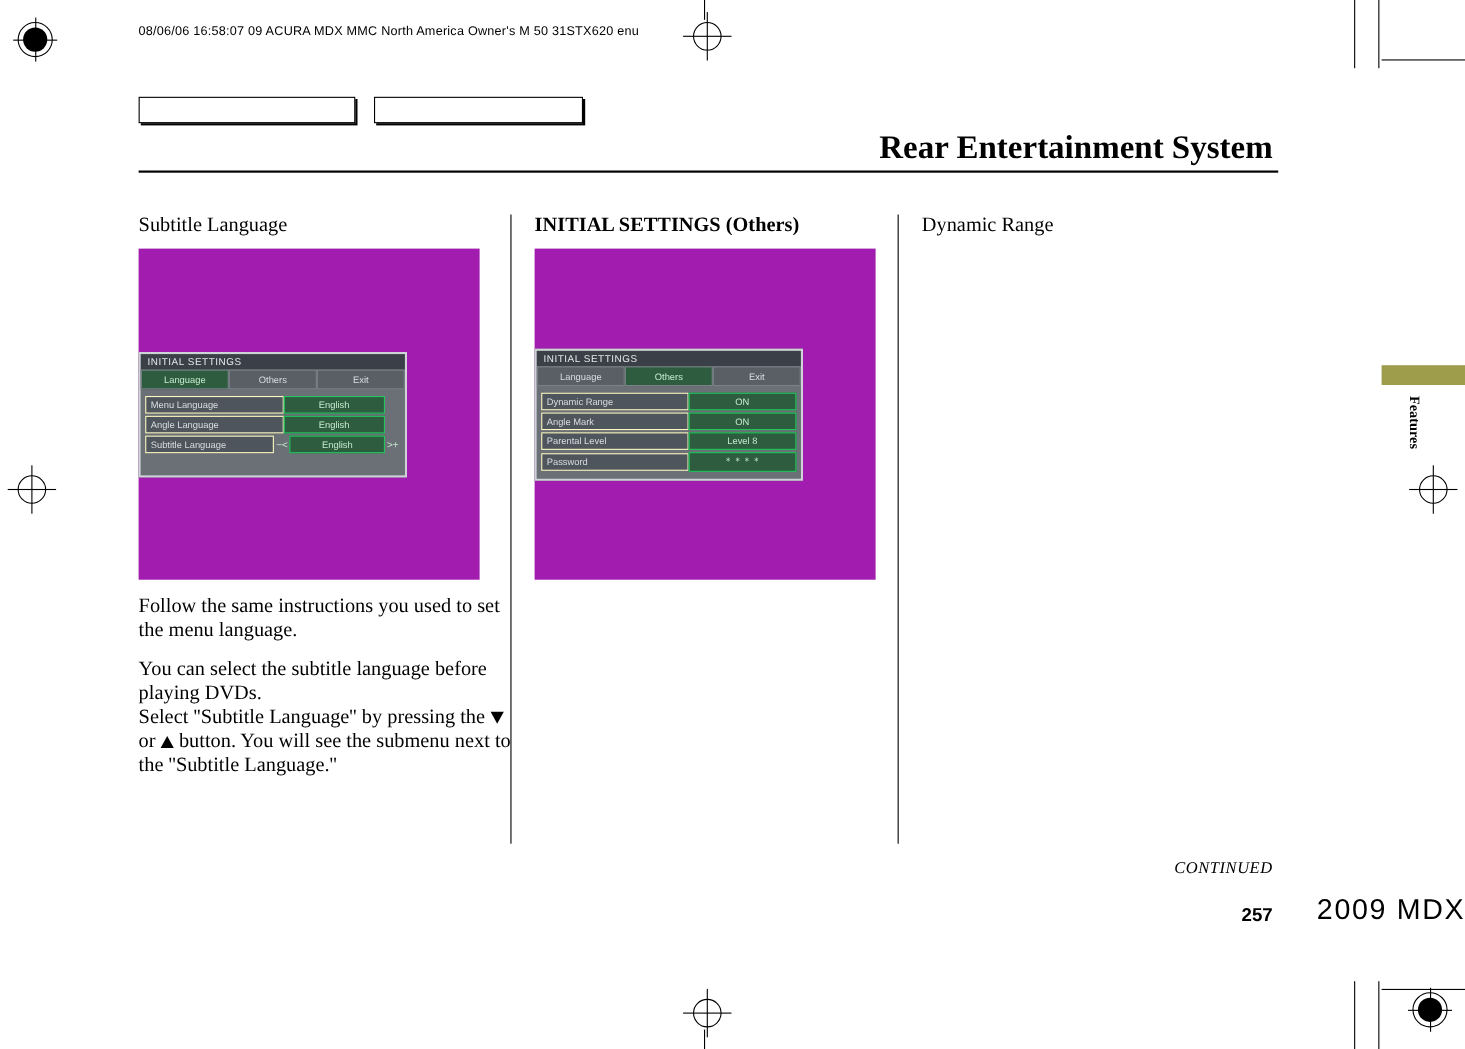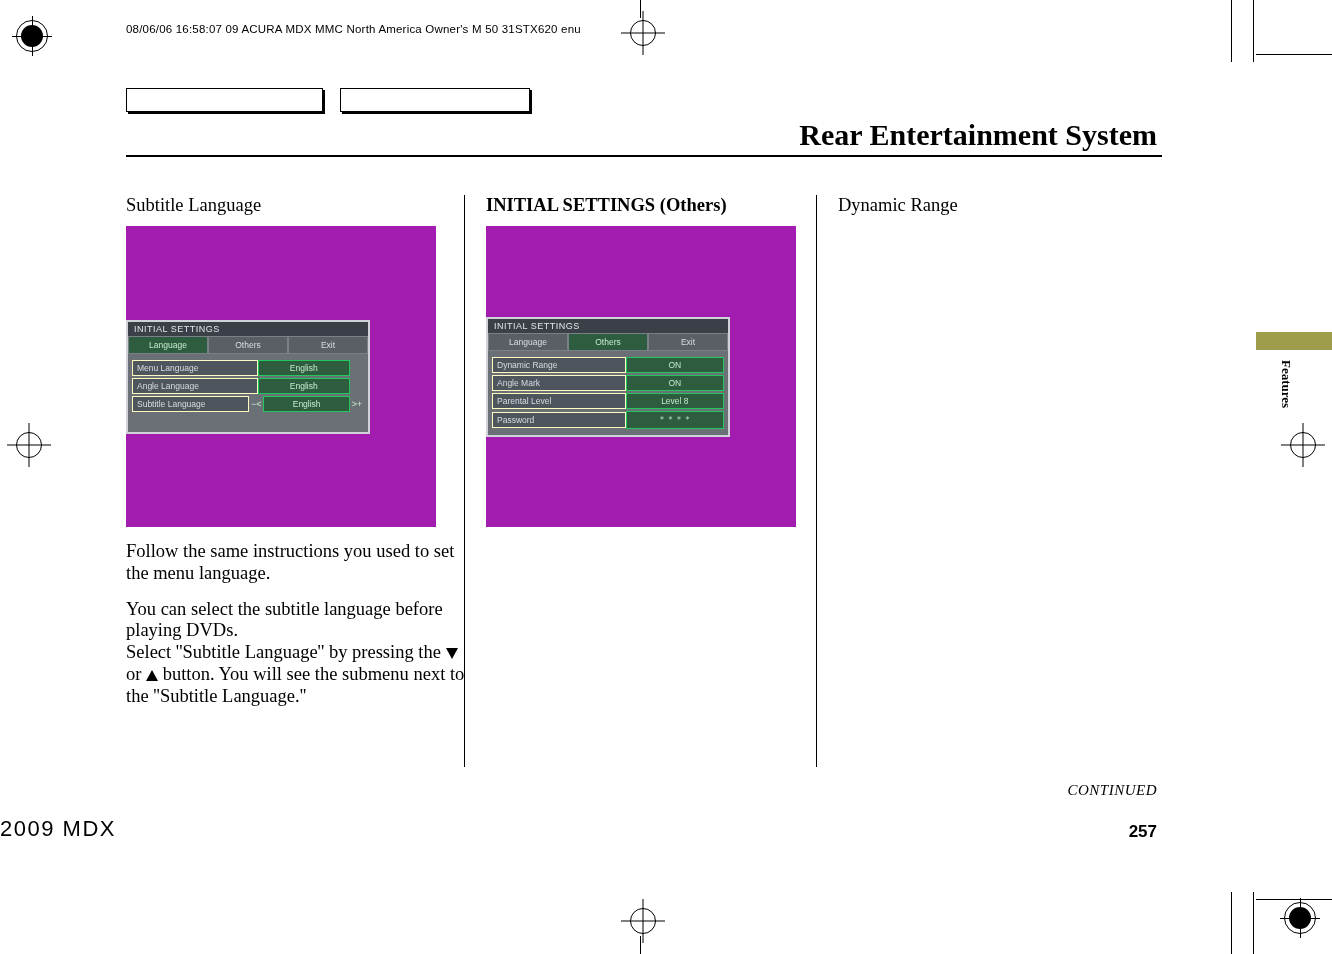--- a/index.html
+++ b/index.html
@@ -50,21 +50,21 @@
   .osd-row{display:flex;align-items:center;margin:2px 0}
   .osd-label{flex:1.4;background:#4f555d;border:1px solid #fef9c3;padding:2px 4px;font-size:8.5px}
   .osd-val{flex:1;background:#2e5c3f;border:1px solid #22c55e;padding:2px 4px;text-align:center;font-size:8.5px;color:#c6eacd}
   .osd-arrow{width:14px;text-align:center;color:#c6eacd;font-size:9px}
   
   .tab-olive{position:absolute;right:0;top:332px;width:76px;height:18px;background:#9e9d4c}
   .tab-label{position:absolute;right:38px;top:360px;font-family:"Times New Roman",serif;font-weight:bold;font-size:13px;writing-mode:vertical-rl}
   
   .continued{position:absolute;right:175px;bottom:155px;font-style:italic;font-size:15px;letter-spacing:.5px}
   .pagenum{position:absolute;right:175px;bottom:112px;font-family:Liberation Sans, sans-serif;font-weight:bold;font-size:17px}
-  .footer-model{position:absolute;left:0;right:0;bottom:112px;text-align:left;font-family:Helvetica,Arial,sans-serif;font-size:22px;letter-spacing:1.5px}
+  .footer-model{position:absolute;left:0;right:0;bottom:112px;text-align:right;font-family:Helvetica,Arial,sans-serif;font-size:26px;letter-spacing:1.5px}
 </style>
 </head>
 <body>
 
 <div class="page">
 
   <div class="reg" style="left:16px;top:20px">
       <div class="reg-fill"></div>
     </div>
   <div class="reg" style="right:16px;bottom:20px">

